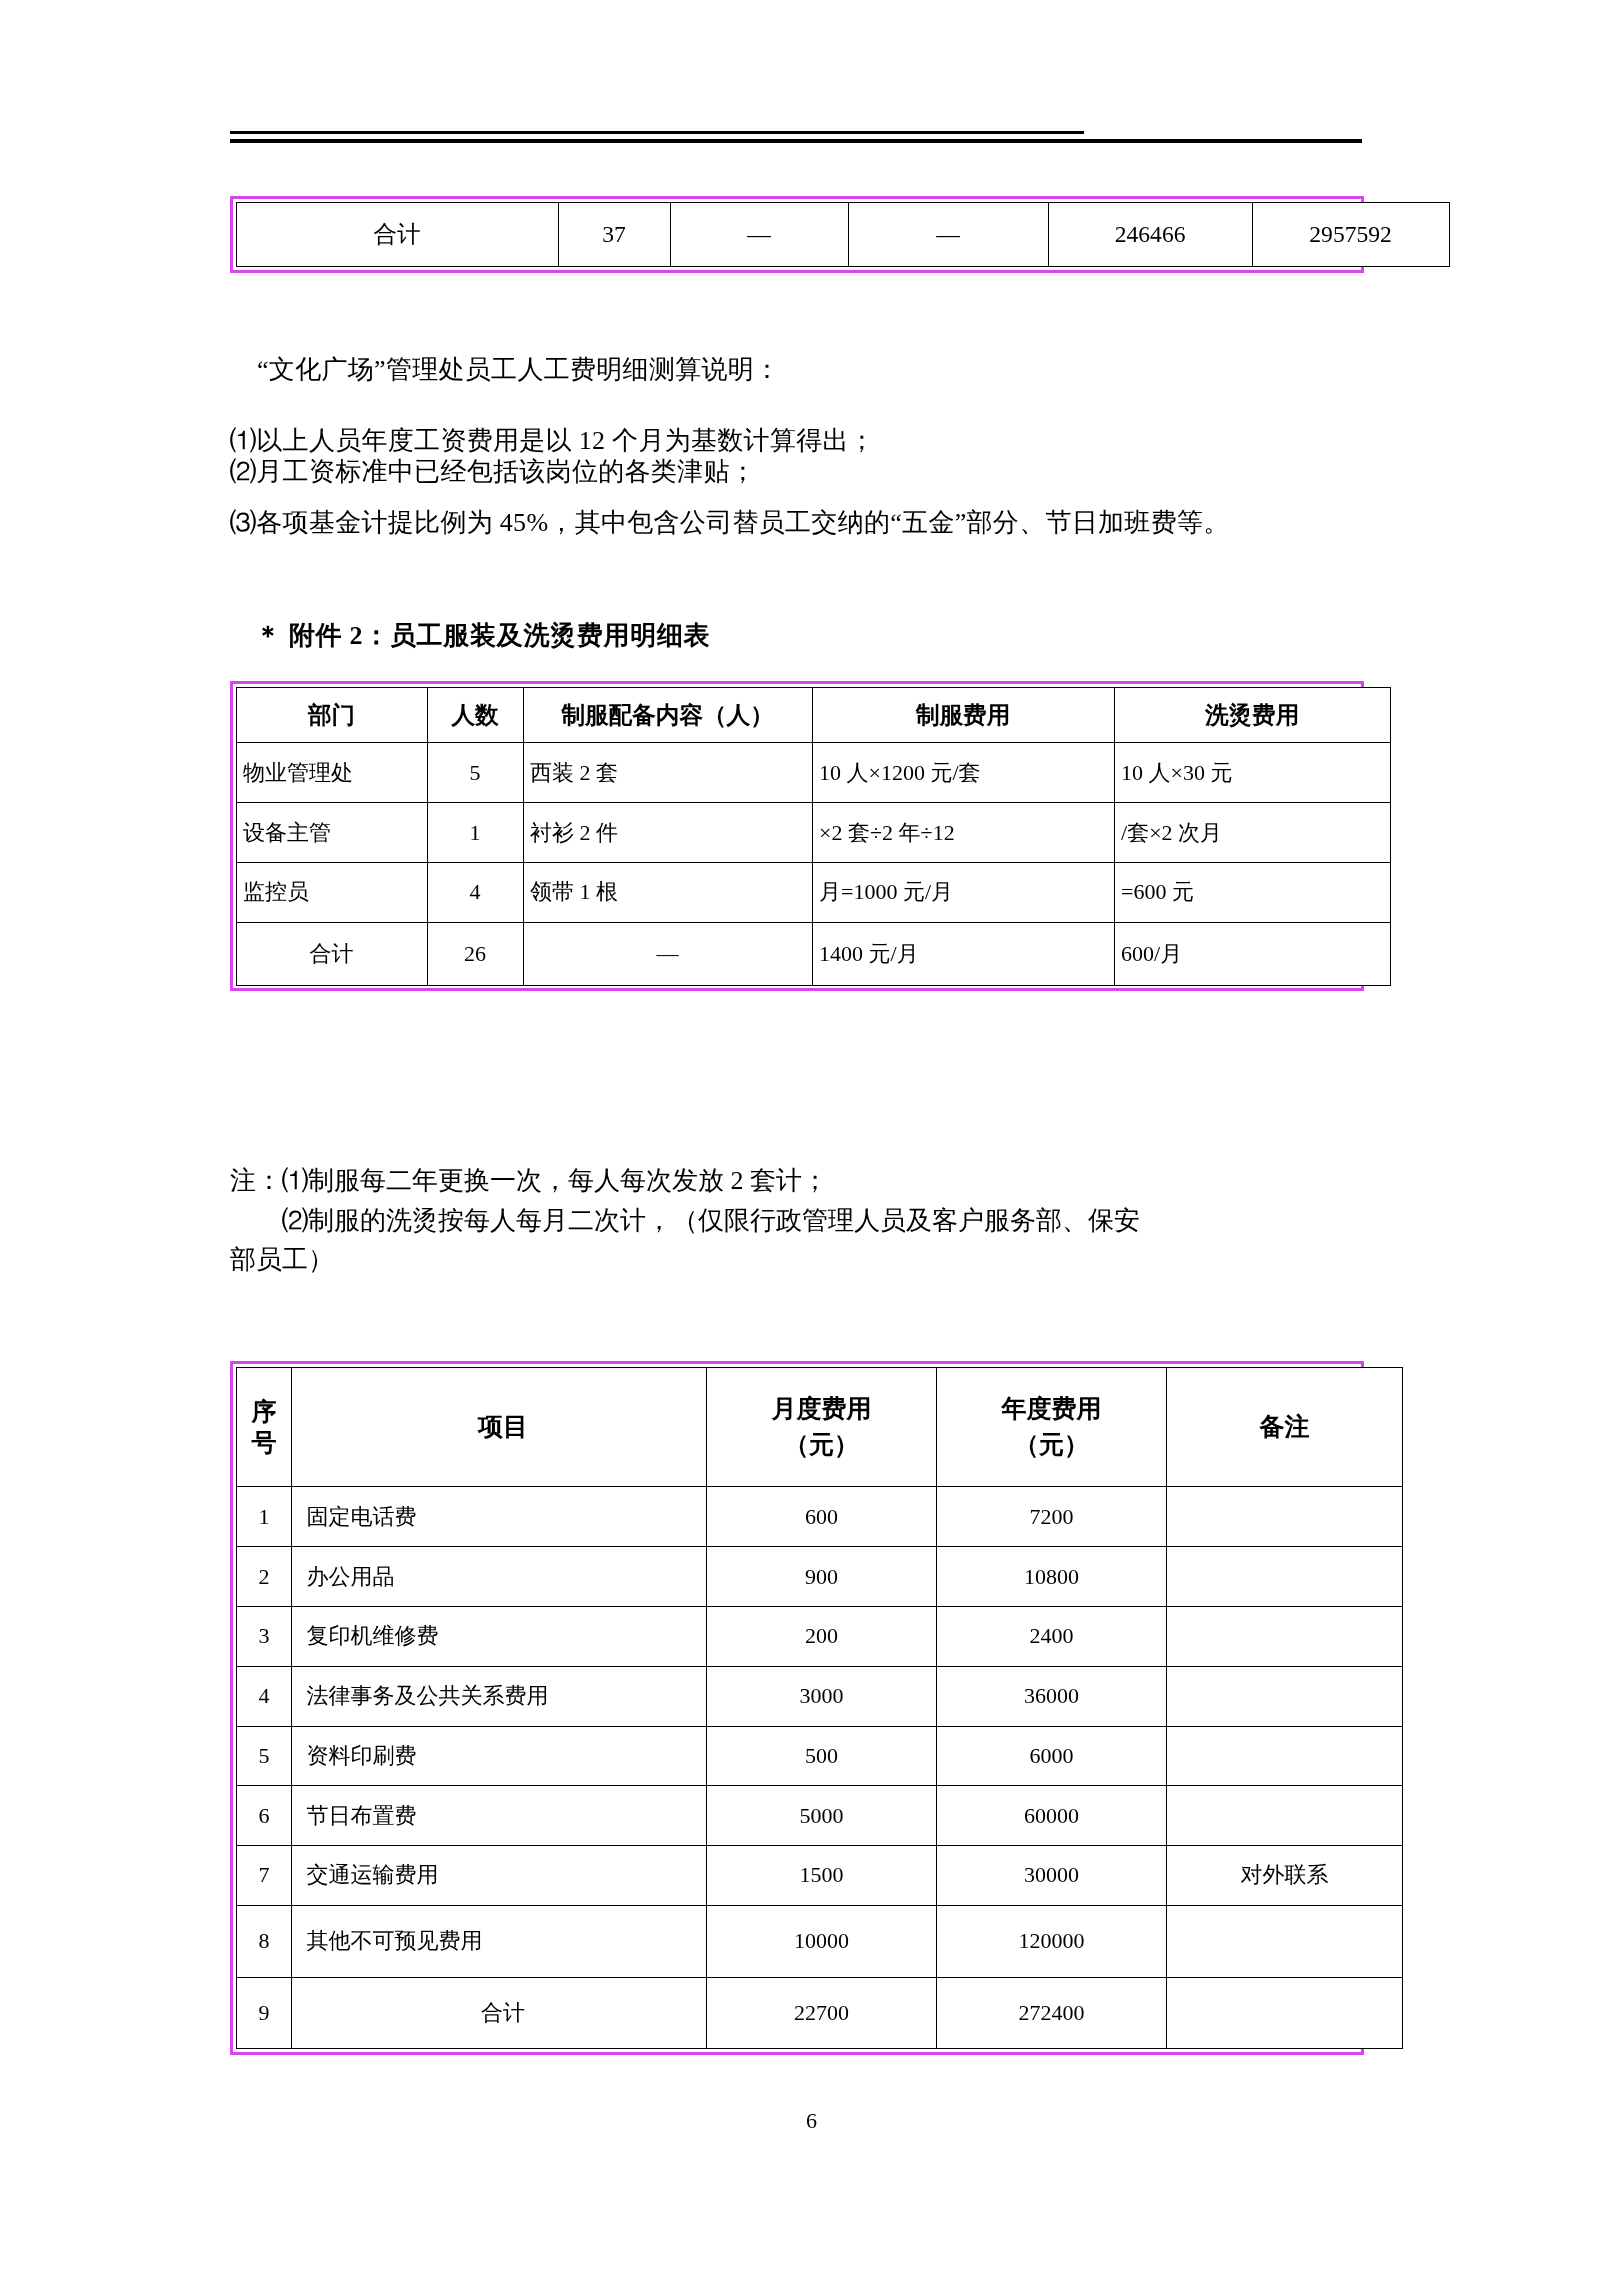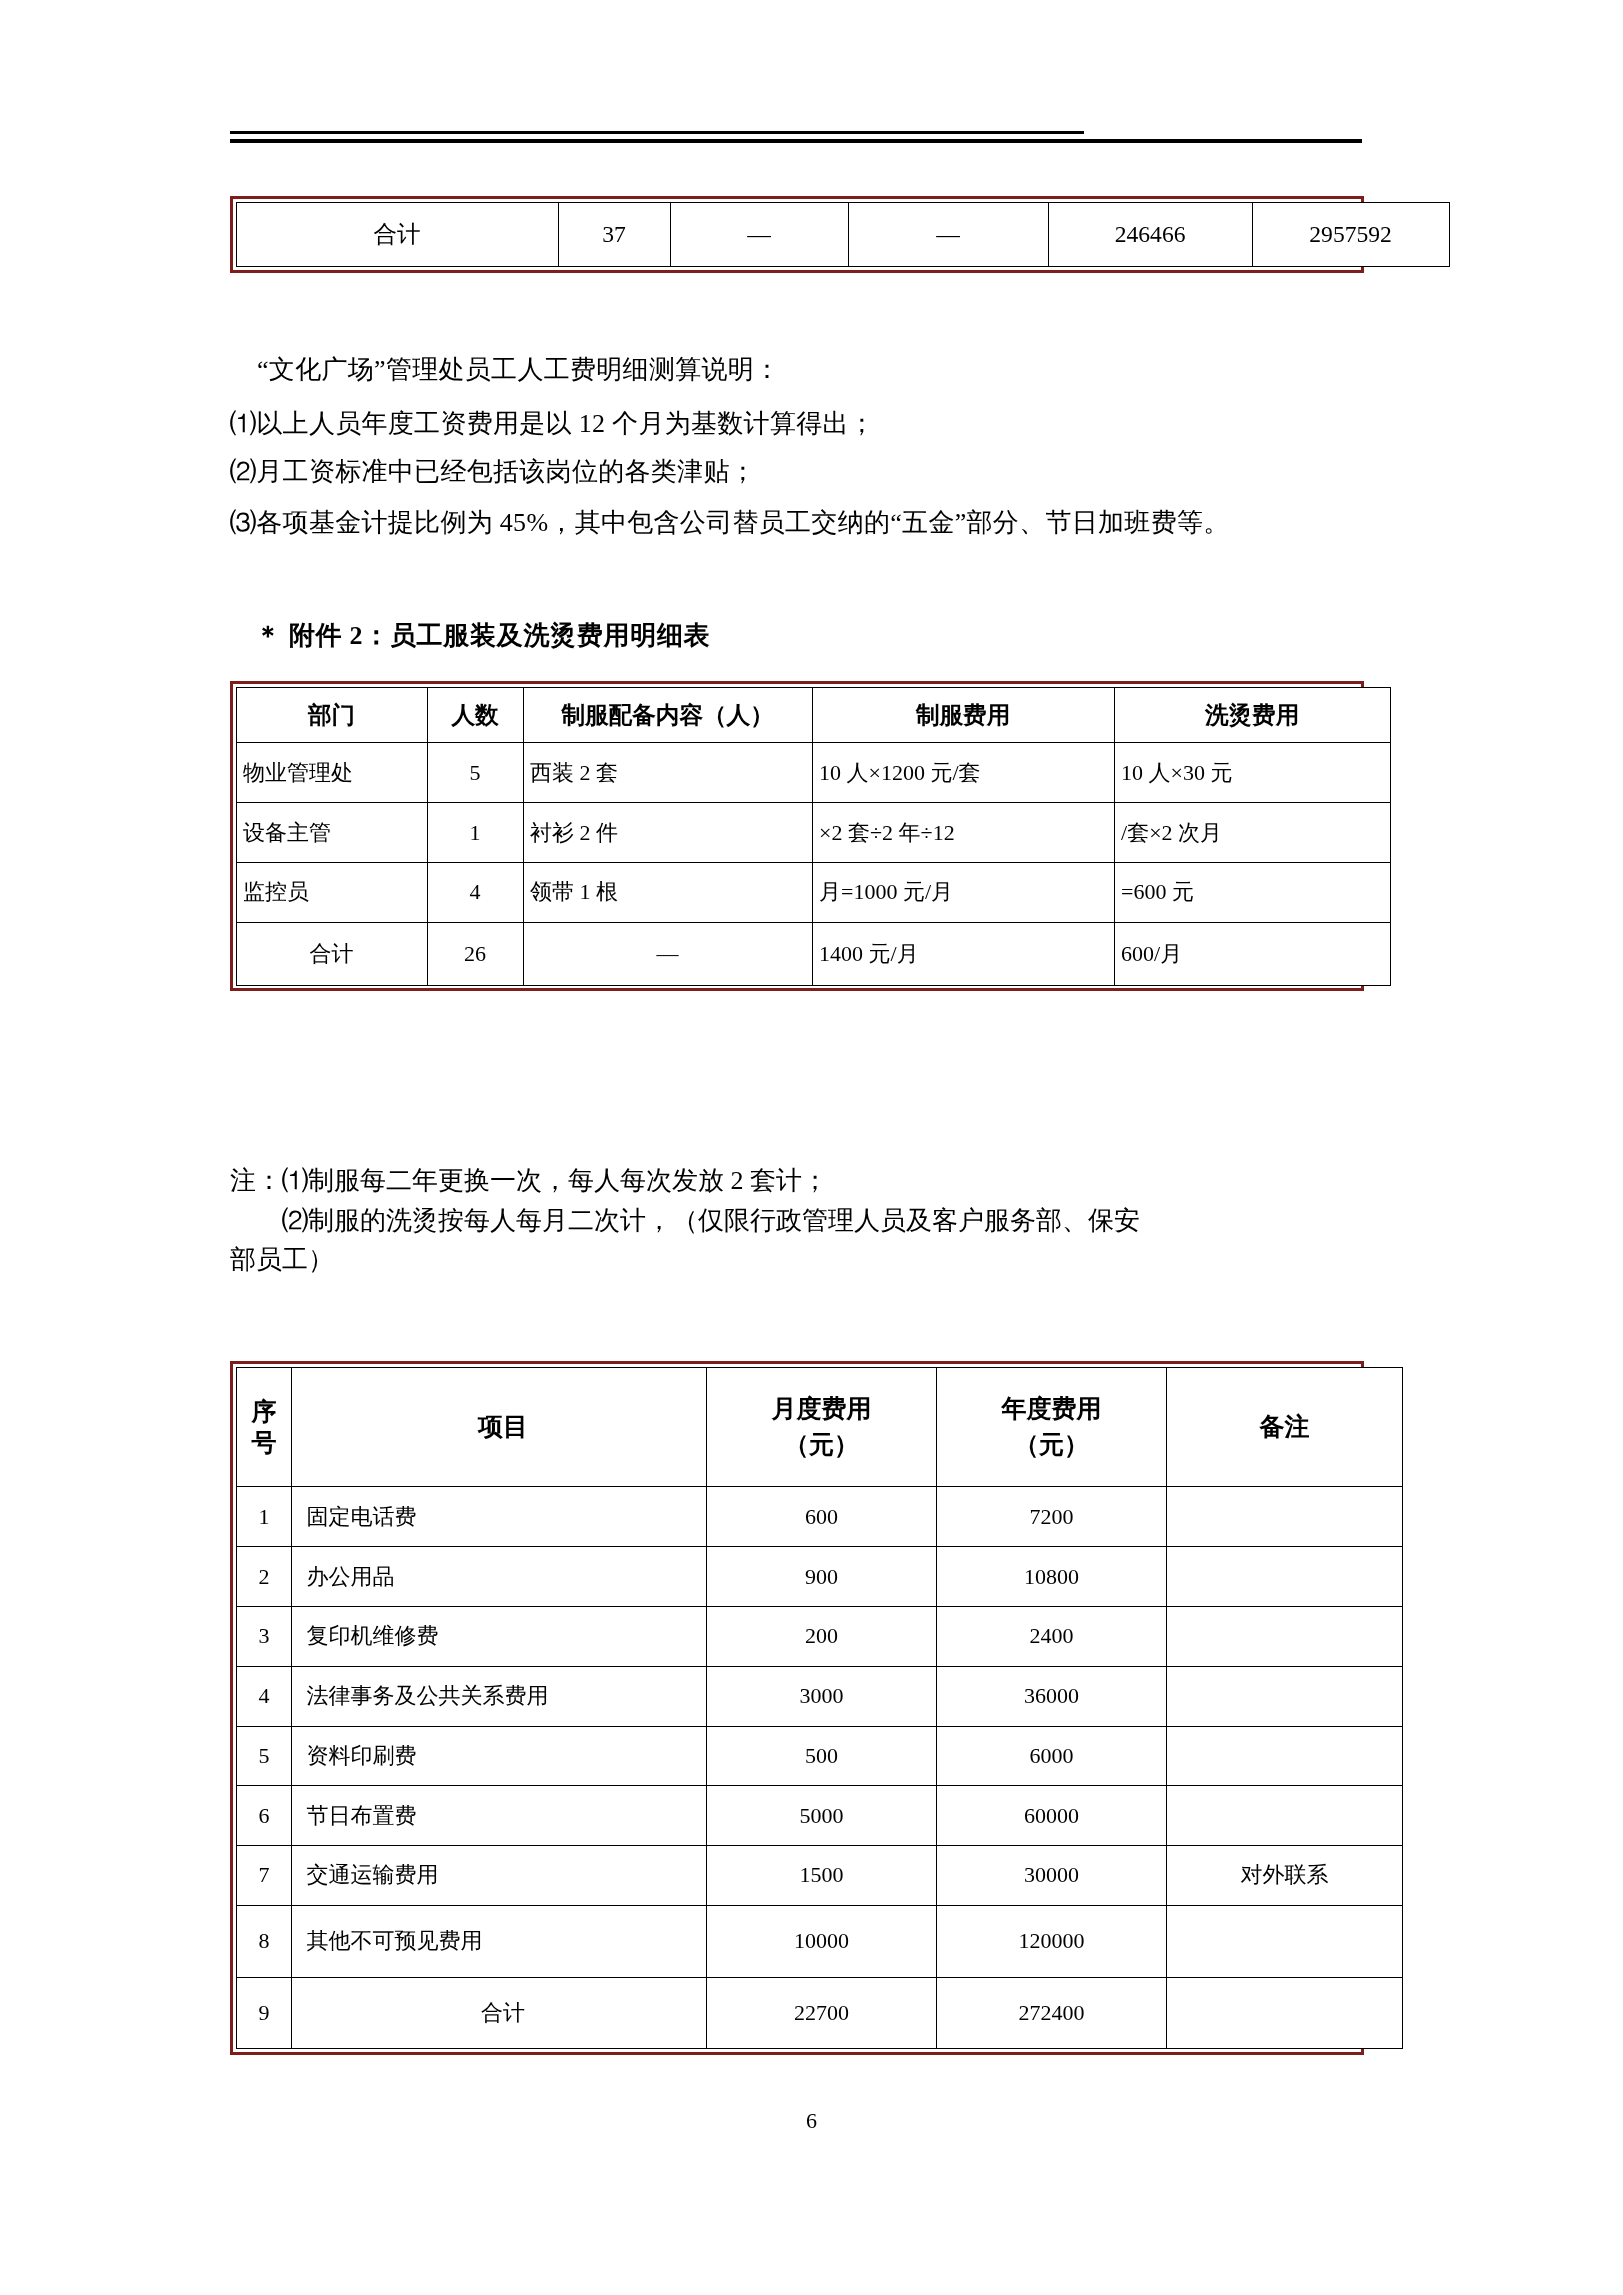--- a/index.html
+++ b/index.html
@@ -56,21 +56,21 @@
   }
   .doc-table td, .doc-table th {
     border: 1.3px solid #000;
     padding: 3.9px 6.5px;
     font-weight: normal;
     vertical-align: middle;
     line-height: 1.55;
   }
   .tbl-wrap {
     position: absolute;
-    border: 2px solid #7f1d1d;
+    border: 2px solid #d946ef;
     padding: 2.6px;
     background: #fff;
     box-sizing: border-box;
   }
   .tbl-wrap.heavy {
     border-width: 3.3px;
   }
 
   
   #table1-wrap {
@@ -94,21 +94,21 @@
   
   .para {
     position: absolute;
     font-size: 26px;
     line-height: 1.52;
     letter-spacing: 0.3px;
     text-align: justify;
     font-family: "Liberation Serif", "DejaVu Serif", serif;
   }
   #p-intro { left: 257px; top: 350px; width: 1112px; }
-  #p-1     { left: 230px; top: 404px; width: 1139px; }
+  #p-1     { left: 230px; top: 421px; width: 1139px; }
   #p-2     { left: 230px; top: 452px; width: 1139px; }
   #p-3     { left: 230px; top: 503px; width: 1139px; }
 
   
   .sec-heading {
     position: absolute;
     font-size: 26px;
     font-weight: bold;
     letter-spacing: 0.7px;
     white-space: nowrap;

